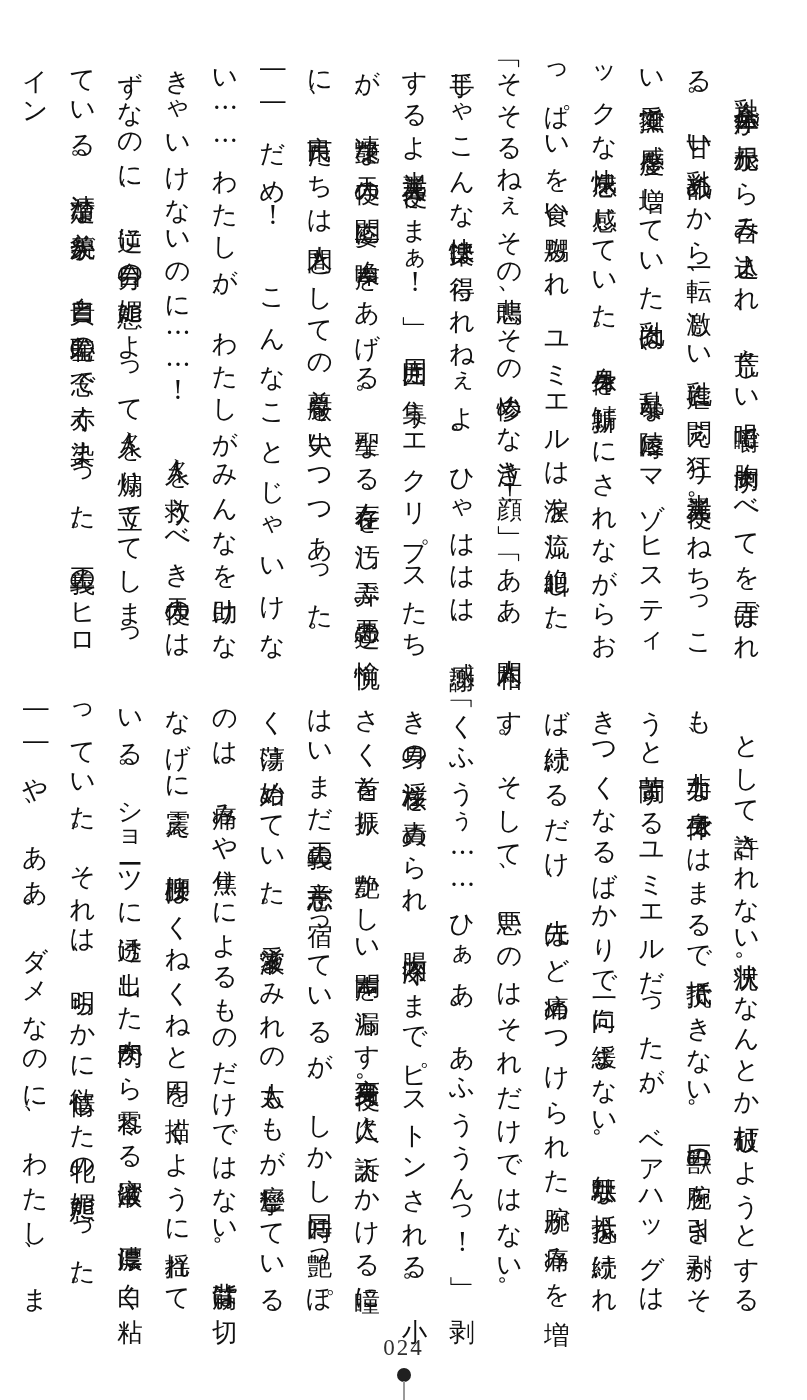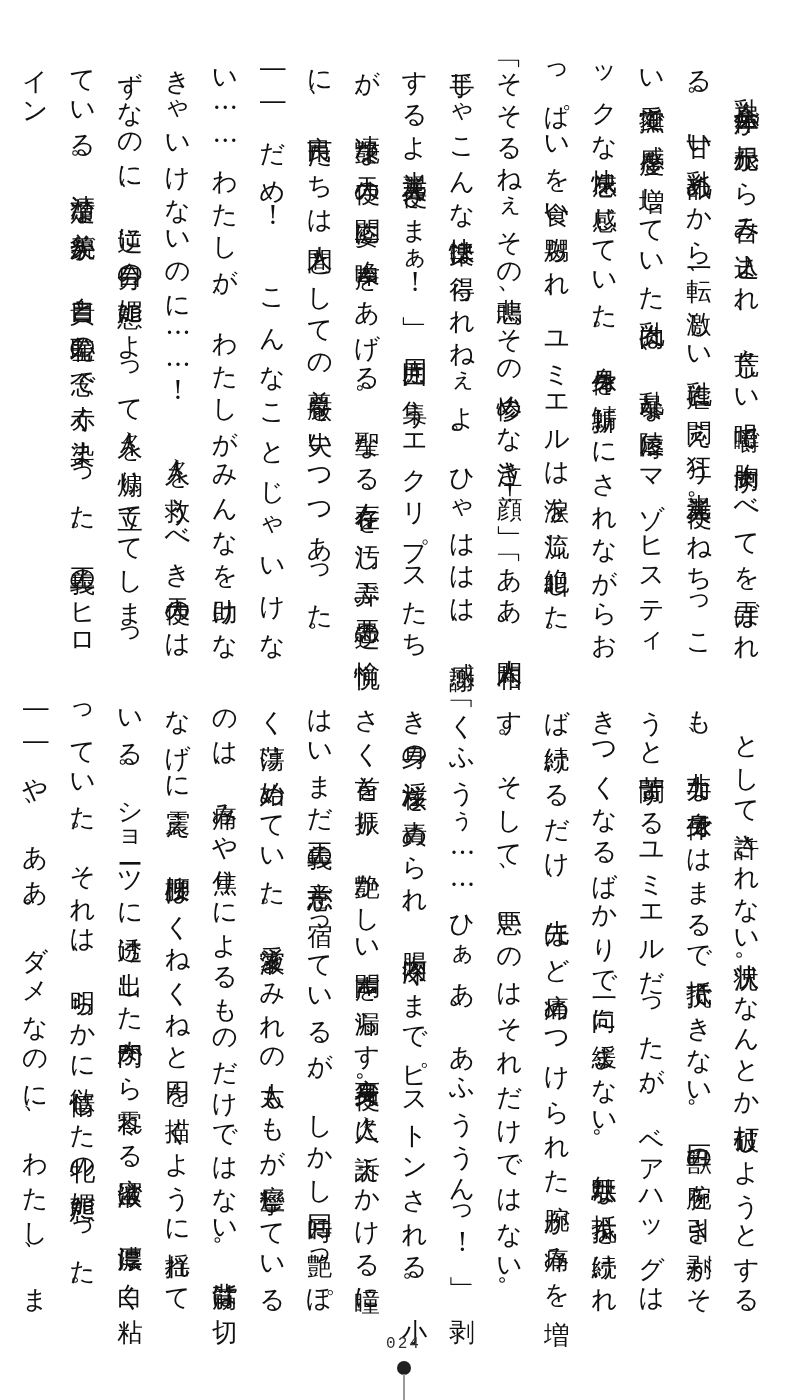--- a/index.html
+++ b/index.html
@@ -69,22 +69,22 @@
   
   .folio {
     position: absolute;
     left: 0;
     right: 0;
     top: 1336px;
     text-align: center;
   }
   .folio-number {
     display: block;
-    font-family: Liberation Mono, monospace;
-    font-size: 16px;
+    font-family: Liberation Serif, serif;
+    font-size: 23px;
     letter-spacing: 2px;
     color: #303030;
     line-height: 1;
   }
   .folio-ornament {
     position: relative;
     display: block;
     width: 100%;
     height: 40px;
     margin-top: 9px;

